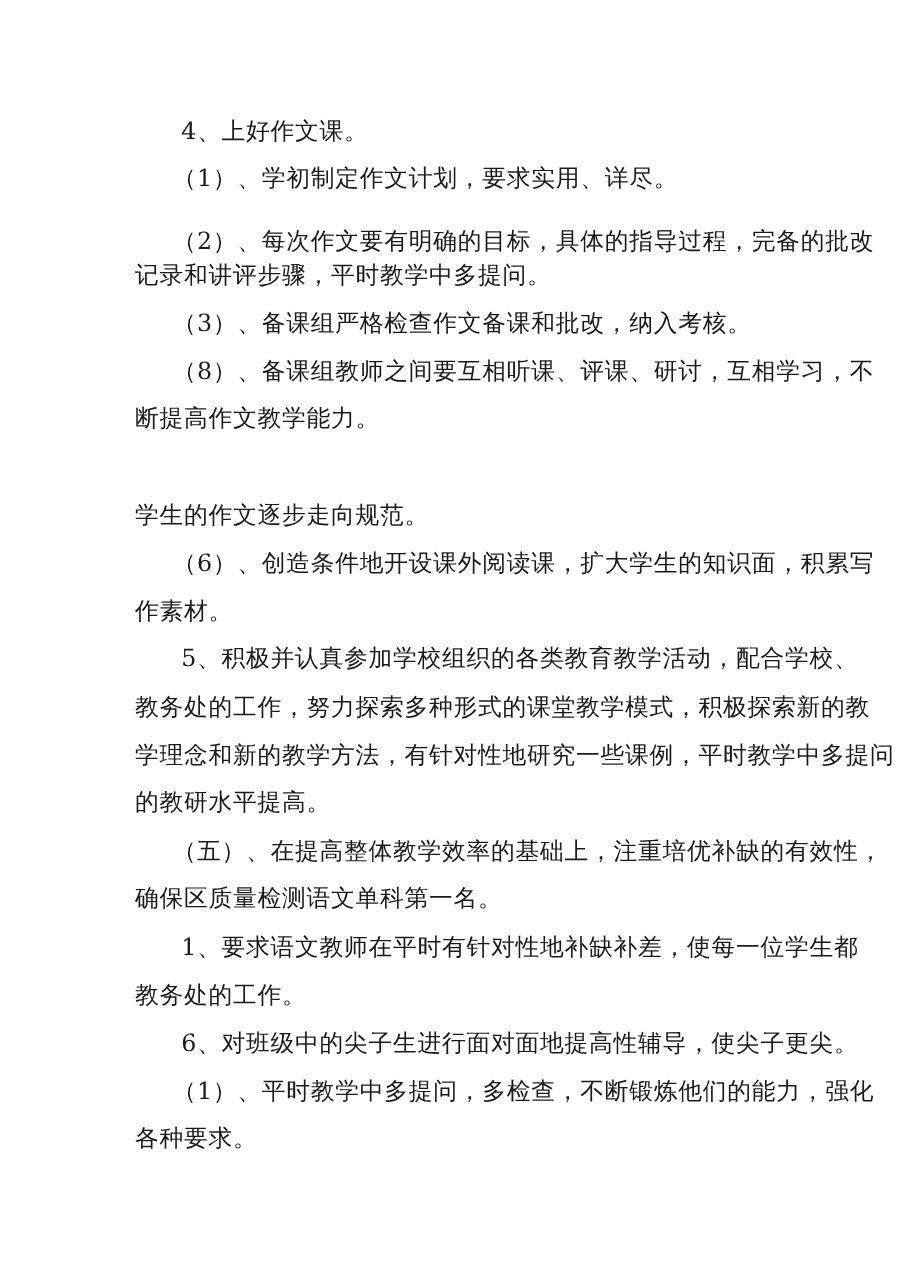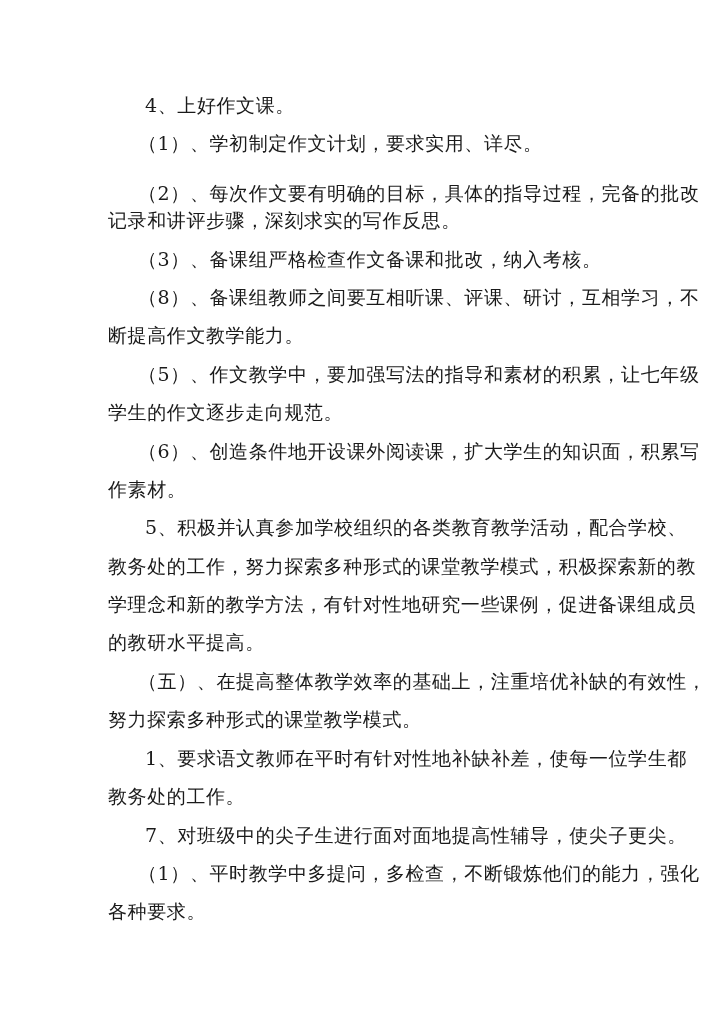--- a/index.html
+++ b/index.html
@@ -19,32 +19,31 @@
     letter-spacing: 0.6px;
   }
 </style>
 </head>
 <body>
 
 <div class="page">
   <div class="line" style="top:93px; left:145px;">4、上好作文课。</div>
   <div class="line" style="top:131px; left:138px;">（1）、学初制定作文计划，要求实用、详尽。</div>
   <div class="line" style="top:181px; left:138px;">（2）、每次作文要有明确的目标，具体的指导过程，完备的批改</div>
-  <div class="line" style="top:208px;">记录和讲评步骤，深刻求实的写作反思。</div>
+  <div class="line" style="top:208px;">记录和讲评步骤，平时教学中多提问。</div>
   <div class="line" style="top:247px; left:138px;">（3）、备课组严格检查作文备课和批改，纳入考核。</div>
   <div class="line" style="top:285px; left:138px;">（8）、备课组教师之间要互相听课、评课、研讨，互相学习，不</div>
   <div class="line" style="top:323px;">断提高作文教学能力。</div>
-  <div class="line" style="top:362px; left:138px;">（5）、作文教学中，要加强写法的指导和素材的积累，让七年级</div>
   <div class="line" style="top:400px;">学生的作文逐步走向规范。</div>
   <div class="line" style="top:439px; left:138px;">（6）、创造条件地开设课外阅读课，扩大学生的知识面，积累写</div>
   <div class="line" style="top:477px;">作素材。</div>
   <div class="line" style="top:515px; left:145px;">5、积极并认真参加学校组织的各类教育教学活动，配合学校、</div>
   <div class="line" style="top:554px;">教务处的工作，努力探索多种形式的课堂教学模式，积极探索新的教</div>
-  <div class="line" style="top:592px;">学理念和新的教学方法，有针对性地研究一些课例，促进备课组成员</div>
+  <div class="line" style="top:592px;">学理念和新的教学方法，有针对性地研究一些课例，平时教学中多提问</div>
   <div class="line" style="top:630px;">的教研水平提高。</div>
   <div class="line" style="top:669px; left:138px;">（五）、在提高整体教学效率的基础上，注重培优补缺的有效性，</div>
-  <div class="line" style="top:707px;">努力探索多种形式的课堂教学模式。</div>
+  <div class="line" style="top:707px;">确保区质量检测语文单科第一名。</div>
   <div class="line" style="top:746px; left:145px;">1、要求语文教师在平时有针对性地补缺补差，使每一位学生都</div>
   <div class="line" style="top:784px;">教务处的工作。</div>
-  <div class="line" style="top:823px; left:145px;">7、对班级中的尖子生进行面对面地提高性辅导，使尖子更尖。</div>
+  <div class="line" style="top:823px; left:145px;">6、对班级中的尖子生进行面对面地提高性辅导，使尖子更尖。</div>
   <div class="line" style="top:861px; left:138px;">（1）、平时教学中多提问，多检查，不断锻炼他们的能力，强化</div>
   <div class="line" style="top:899px;">各种要求。</div>
 </div>
 
 </body></html>

